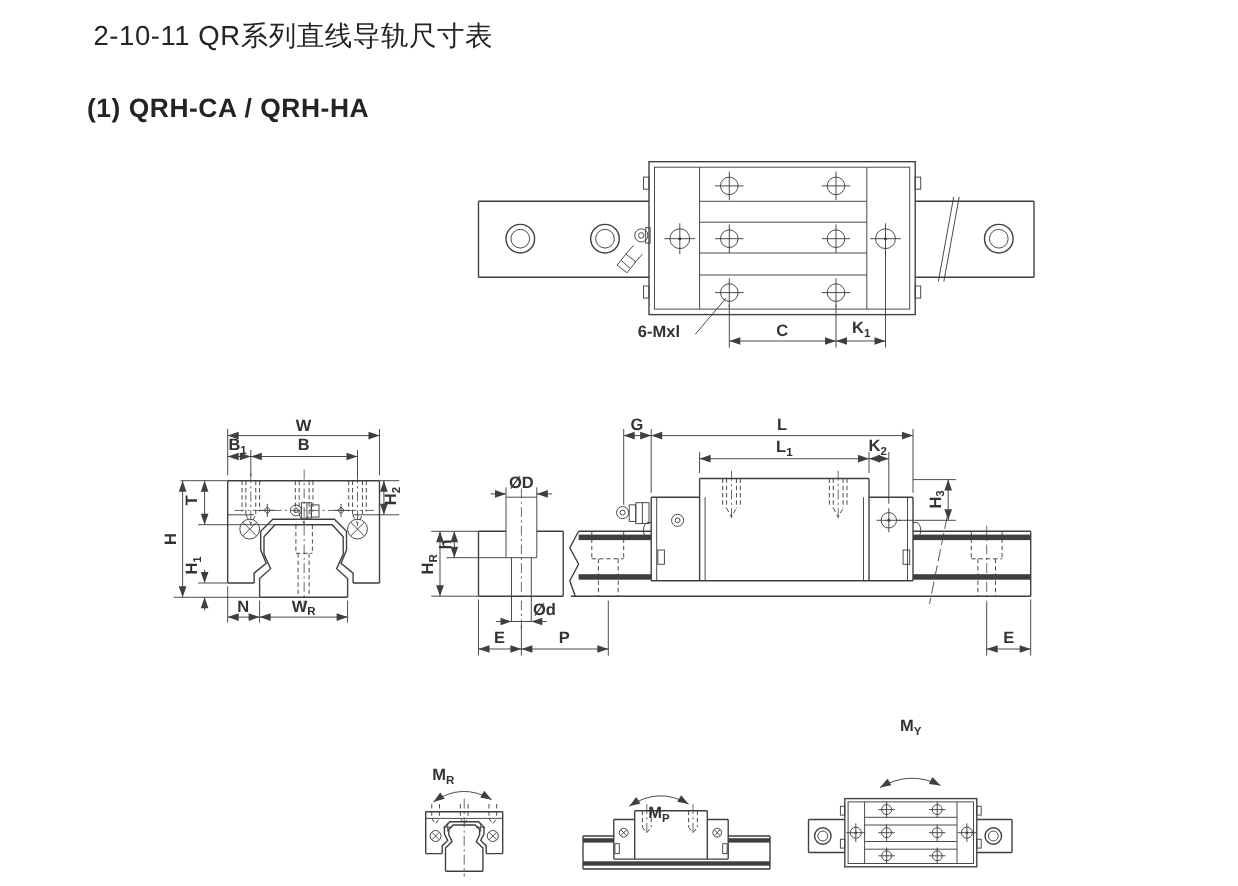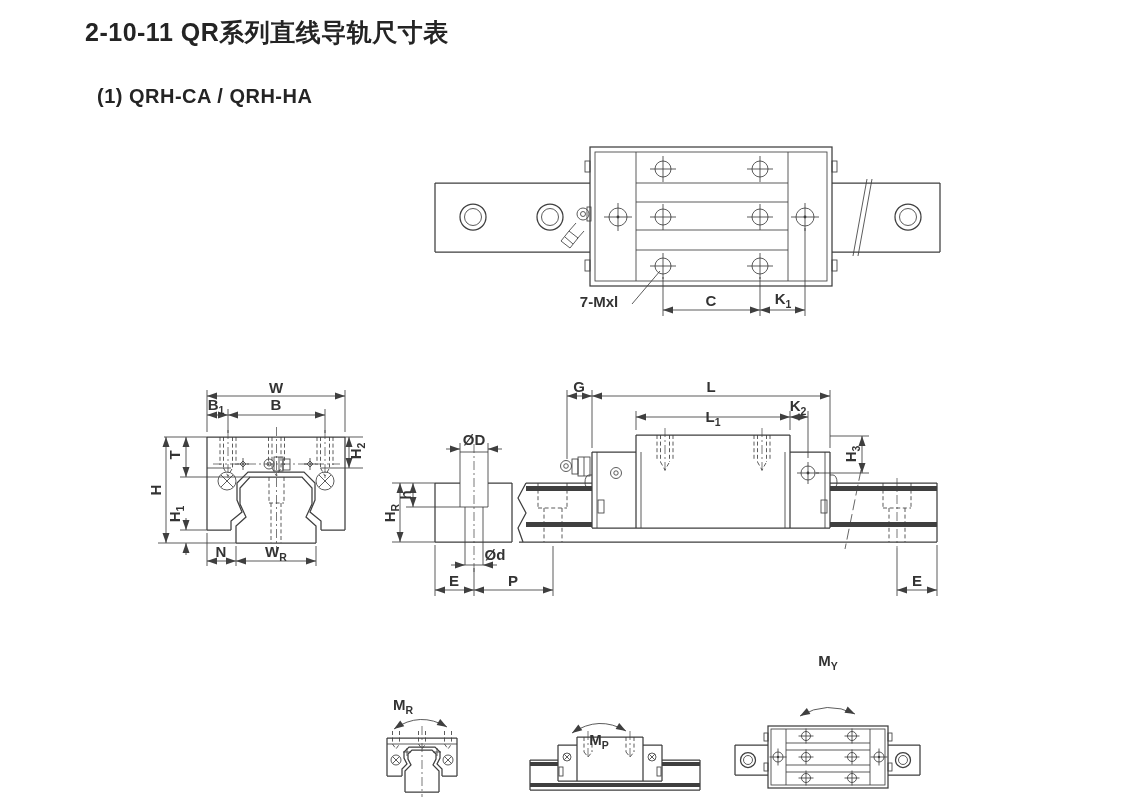--- a/index.html
+++ b/index.html
@@ -1,20 +1,20 @@
 <!DOCTYPE html>
 <html><head>
 <meta charset="utf-8">
 <style>
   html,body{margin:0;padding:0}
   body{width:1125px;height:805px;position:relative;background:#ffffff;overflow:hidden;
        font-family:"Liberation Sans",sans-serif}
-  .title{position:absolute;left:85px;top:16px;margin:0;font-size:25px;font-weight:700;
+  .title{position:absolute;left:85px;top:16px;margin:0;font-size:25px;font-weight:400;
          color:#242424;letter-spacing:.5px}
-  .subtitle{position:absolute;left:97px;top:85px;margin:0;font-size:20px;font-weight:700;
+  .subtitle{position:absolute;left:79px;top:85px;margin:0;font-size:24px;font-weight:700;
          color:#242424;letter-spacing:.5px}
   svg.draw{position:absolute;left:0;top:0}
   .ln{stroke:#3f3f3f;stroke-width:1.25;fill:none}
   .thin{stroke:#3f3f3f;stroke-width:.85;fill:none}
   .dim{stroke:#3f3f3f;stroke-width:.85;fill:none}
   .dash{stroke:#3f3f3f;stroke-width:.85;fill:none;stroke-dasharray:4 2.6}
   .cl{stroke:#3f3f3f;stroke-width:.7;fill:none;stroke-dasharray:9 3 2 3}
   .ph{stroke:#3f3f3f;stroke-width:.8;fill:none;stroke-dasharray:11 4}
   .fb{fill:#3f3f3f;stroke:none}
   .lbl{position:absolute;transform:translate(-50%,-50%);font-size:15px;font-weight:700;
@@ -231,21 +231,21 @@
       <path class="thin" d="M798.5,736 H813.5 M806,728.5 V743.5 M844.5,736 H859.5 M852,728.5 V743.5 M798.5,757 H813.5 M806,749.5 V764.5 M844.5,757 H859.5 M852,749.5 V764.5 M798.5,778 H813.5 M806,770.5 V785.5 M844.5,778 H859.5 M852,770.5 V785.5"></path>
       <circle class="thin" cx="778" cy="757" r="5"></circle>
         <circle class="fb" cx="778" cy="757" r="1.2"></circle>
       <circle class="thin" cx="879" cy="757" r="5"></circle>
         <circle class="fb" cx="879" cy="757" r="1.2"></circle>
       <path class="thin" d="M769.5,757 H786.5 M778,748.5 V765.5 M870.5,757 H887.5 M879,748.5 V765.5"></path>
     </g>
   </g>
 </svg>
 
-<span class="lbl" style="left:599px;top:303px"><span>7-Mxl</span><span class="s"></span></span>
+<span class="lbl" style="left:599px;top:303px"><span>6-Mxl</span><span class="s"></span></span>
 <span class="lbl" style="left:711px;top:302px"><span>C</span><span class="s"></span></span>
 <span class="lbl" style="left:783px;top:300px"><span>K</span><span class="s">1</span></span>
 
 <span class="lbl" style="left:276px;top:389px"><span>W</span><span class="s"></span></span>
 <span class="lbl" style="left:216px;top:406px"><span>B</span><span class="s">1</span></span>
 <span class="lbl" style="left:276px;top:406px"><span>B</span><span class="s"></span></span>
 <span class="lbl rot" style="left:176px;top:455px"><span>T</span><span class="s"></span></span>
 <span class="lbl rot" style="left:157px;top:490px"><span>H</span><span class="s"></span></span>
 <span class="lbl rot" style="left:176px;top:514px"><span>H</span><span class="s">1</span></span>
 <span class="lbl rot" style="left:357px;top:451px"><span>H</span><span class="s">2</span></span>
@@ -253,20 +253,20 @@
 <span class="lbl" style="left:276px;top:553px"><span>W</span><span class="s">R</span></span>
 
 <span class="lbl" style="left:474px;top:441px"><span>ØD</span><span class="s"></span></span>
 <span class="lbl rot" style="left:407px;top:495px"><span>h</span><span class="s"></span></span>
 <span class="lbl rot" style="left:391px;top:513px"><span>H</span><span class="s">R</span></span>
 <span class="lbl" style="left:495px;top:556px"><span>Ød</span><span class="s"></span></span>
 <span class="lbl" style="left:454px;top:582px"><span>E</span><span class="s"></span></span>
 <span class="lbl" style="left:513px;top:582px"><span>P</span><span class="s"></span></span>
 <span class="lbl" style="left:579px;top:388px"><span>G</span><span class="s"></span></span>
 <span class="lbl" style="left:711px;top:388px"><span>L</span><span class="s"></span></span>
-<span class="lbl" style="left:713px;top:418px"><span>L</span><span class="s">1</span></span>
+<span class="lbl" style="left:713px;top:408px"><span>L</span><span class="s">1</span></span>
 <span class="lbl" style="left:798px;top:407px"><span>K</span><span class="s">2</span></span>
 <span class="lbl rot" style="left:852px;top:454px"><span>H</span><span class="s">3</span></span>
 <span class="lbl" style="left:917px;top:582px"><span>E</span><span class="s"></span></span>
 
 <span class="lbl" style="left:403px;top:706px"><span>M</span><span class="s">R</span></span>
 <span class="lbl" style="left:599px;top:741px"><span>M</span><span class="s">P</span></span>
 <span class="lbl" style="left:828px;top:662px"><span>M</span><span class="s">Y</span></span>
 
 </body></html>

